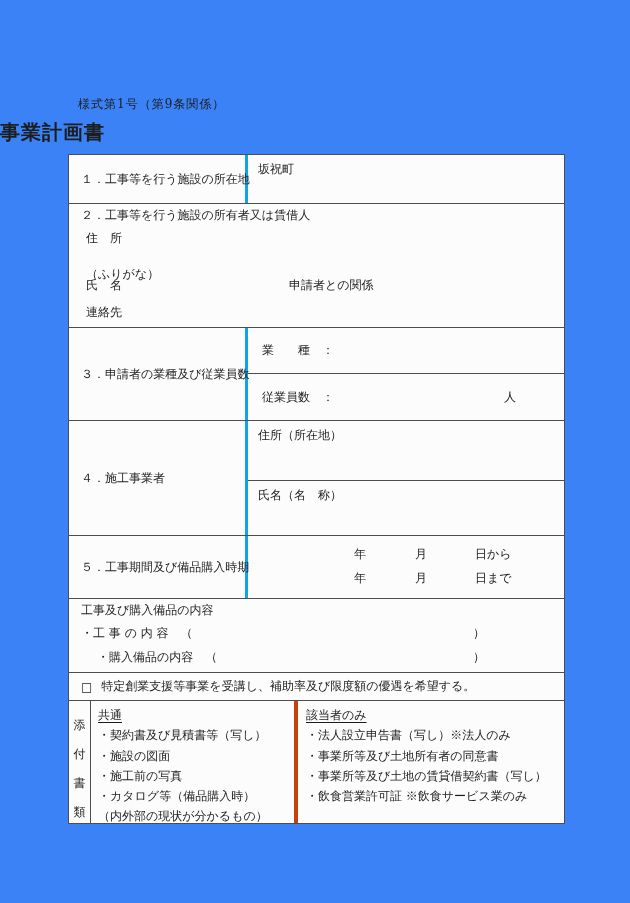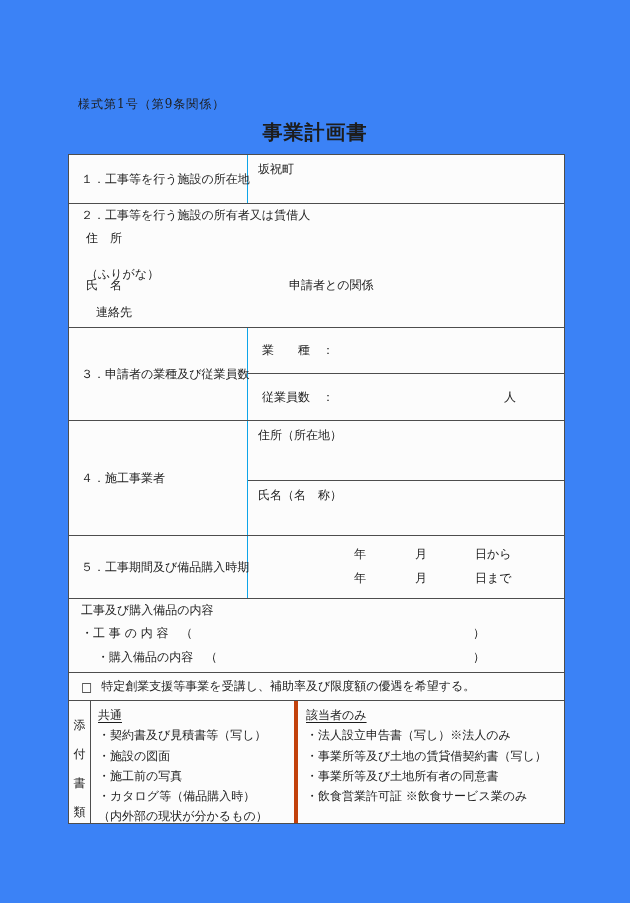--- a/index.html
+++ b/index.html
@@ -3,29 +3,29 @@
 <meta charset="utf-8">
 <style>
   html,body{margin:0;padding:0;}
   body{width:630px;height:903px;background:#f4f4f4;}
   .page{
     position:relative;width:630px;height:903px;background:#3b82f6;
     font-family:"DejaVu Serif","Liberation Serif",serif;
     color:#1d1d1d;font-size:12px;overflow:hidden;
   }
   .form-number{position:absolute;left:78px;top:96px;letter-spacing:1px;}
-  .doc-title{position:absolute;left:0;top:119px;width:100%;text-align:center;
+  .doc-title{position:absolute;left:0;top:119px;width:100%;
     font-size:20px;font-weight:bold;letter-spacing:1px;}
   .form-table{position:absolute;left:68px;top:154px;width:497px;height:670px;
     border:1px solid #4d4d4d;box-sizing:border-box;background:#fcfcfc;}
   .row{position:relative;display:flex;box-sizing:border-box;border-bottom:1px solid #4d4d4d;}
   .r1{height:49px}.r2{height:124px}.r3{height:93px}.r4{height:115px}
   .r5{height:63px}.r6{height:74px}.r7{height:28px}.r8{height:122px;border-bottom:none}
   .cell{box-sizing:border-box;position:relative;}
-  .label-cell{width:179px;border-right:1px solid #0ea5e9;display:flex;align-items:center;
+  .label-cell{width:179px;border-right:3px solid #0ea5e9;display:flex;align-items:center;
     padding-left:12px;white-space:nowrap;}
   .value-cell{flex:1;position:relative;}
   .abs{position:absolute;white-space:nowrap;}
   .small{font-size:12px;}
   .subrow{box-sizing:border-box;position:relative;display:flex;align-items:center;
     padding-left:14px;white-space:nowrap;}
   .sub-divider{border-bottom:1px solid #4d4d4d;}
   .top-align{align-items:flex-start;padding-top:6px;padding-left:10px;}
   .r7{display:flex;align-items:center;padding-left:12px;white-space:nowrap;}
   .checkbox-glyph{margin-right:9px;font-size:12px;}
@@ -55,21 +55,21 @@
       </div>
     </div>
 
     <div class="row r2">
       <div class="cell value-cell">
         <span class="abs" style="left:12px;top:3px;">２．工事等を行う施設の所有者又は賃借人</span>
         <span class="abs" style="left:17px;top:26px;">住　所</span>
         <span class="abs small" style="left:17px;top:62px;">（ふりがな）</span>
         <span class="abs" style="left:17px;top:73px;">氏　名</span>
         <span class="abs" style="left:220px;top:73px;">申請者との関係</span>
-        <span class="abs" style="left:27px;top:100px;text-align:right;">連絡先</span>
+        <span class="abs" style="left:17px;top:100px;text-align:right;">連絡先</span>
       </div>
     </div>
 
     <div class="row r3">
       <div class="cell label-cell">３．申請者の業種及び従業員数</div>
       <div class="cell value-cell">
         <div class="subrow sub-divider" style="height:46px;">
           <span>業　　種　：</span>
         </div>
         <div class="subrow" style="height:46px;">
@@ -129,20 +129,20 @@
         <div class="att-line uline">共通</div>
         <div class="att-line">・契約書及び見積書等（写し）</div>
         <div class="att-line">・施設の図面</div>
         <div class="att-line">・施工前の写真</div>
         <div class="att-line">・カタログ等（備品購入時）</div>
         <div class="att-line">（内外部の現状が分かるもの）</div>
       </div>
       <div class="cell att-col att-applicable">
         <div class="att-line uline">該当者のみ</div>
         <div class="att-line">・法人設立申告書（写し）※法人のみ</div>
+        <div class="att-line">・事業所等及び土地所有者の同意書</div>
         <div class="att-line">・事業所等及び土地の賃貸借契約書（写し）</div>
-        <div class="att-line">・事業所等及び土地所有者の同意書</div>
         <div class="att-line">・飲食営業許可証 ※飲食サービス業のみ</div>
       </div>
     </div>
 
   </div>
 </div>
 
 </body></html>

